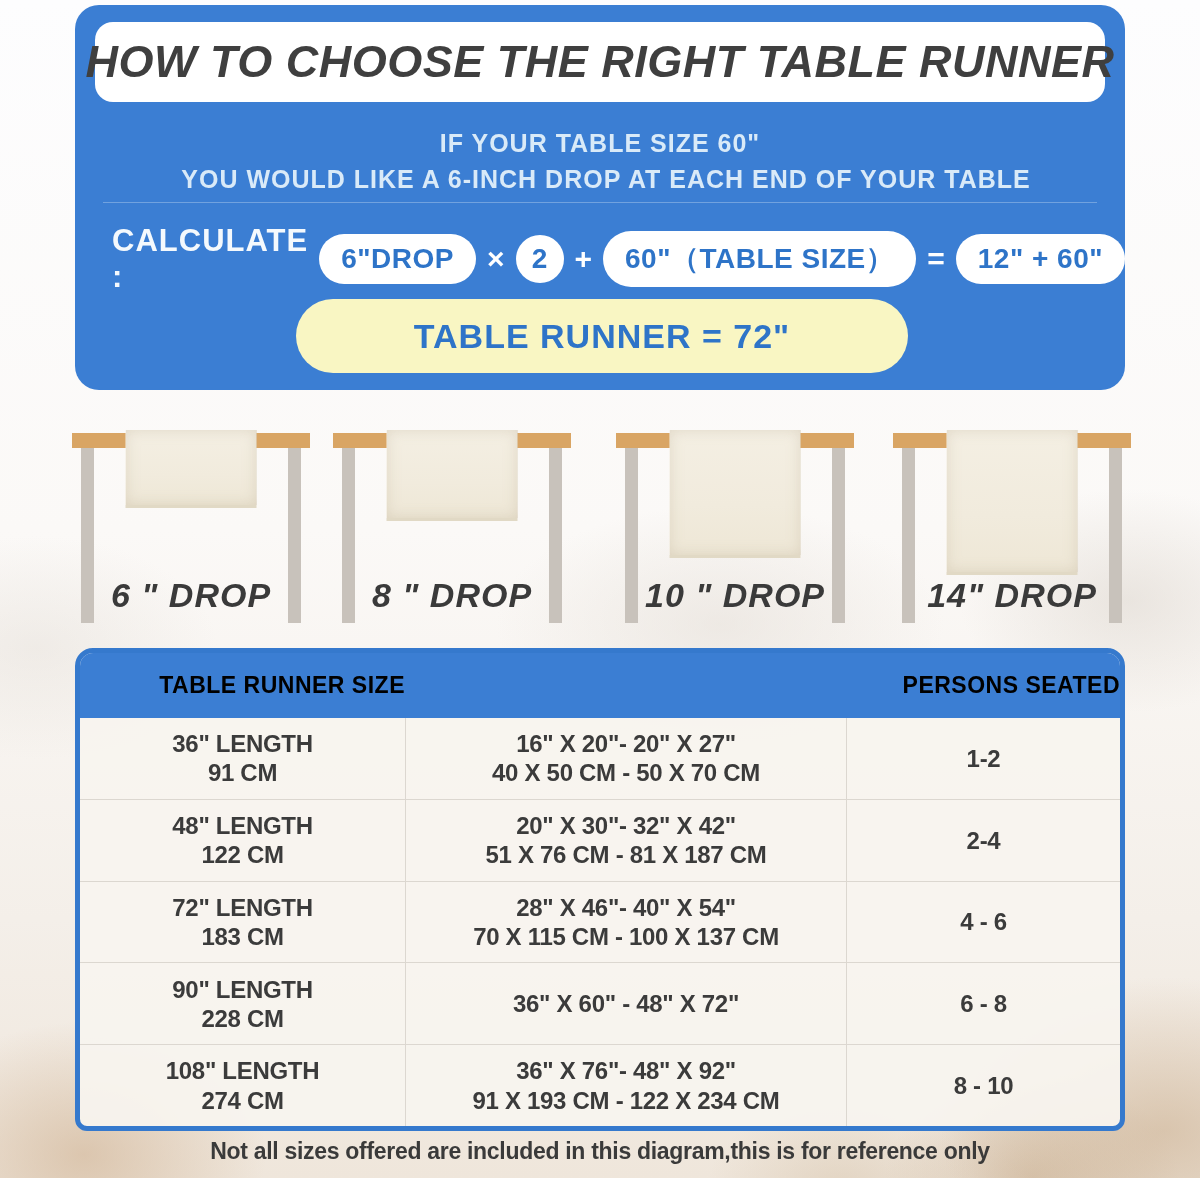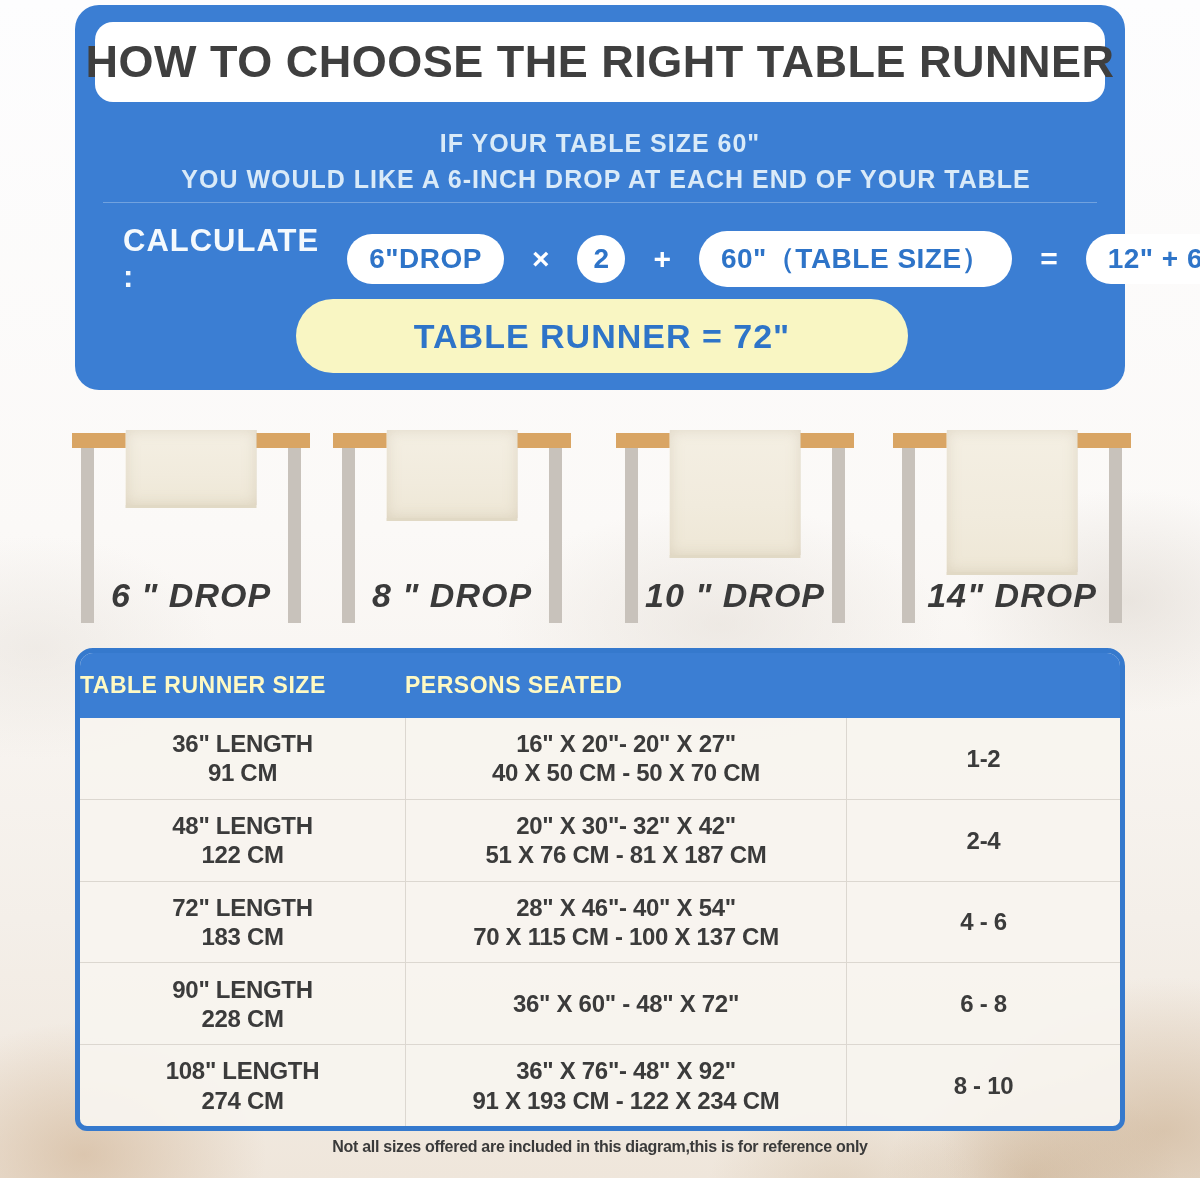--- a/index.html
+++ b/index.html
@@ -26,36 +26,36 @@
   .banner{
     position:absolute;left:75px;top:5px;width:1050px;height:385px;
     background:#3b7ed3;border-radius:24px;
   }
   .title-box{
     position:absolute;left:20px;right:20px;top:17px;height:80px;
     background:#ffffff;border-radius:18px;
     display:flex;align-items:center;justify-content:center;
   }
   .title{
-    font-size:45px;font-weight:bold;color:#3f3f3f;
+    font-size:45px;font-weight:bold;font-style:italic;color:#3f3f3f;
     letter-spacing:0.5px;white-space:nowrap;
   }
   .sub1,.sub2{
     position:absolute;left:0;right:0;text-align:center;
     color:#d9eaf8;font-size:25px;font-weight:bold;letter-spacing:1px;
   }
   .sub1{top:124px;}
   .sub2{top:160px;padding-left:12px;}
   .banner-divider{
     position:absolute;left:28px;right:28px;top:197px;height:1px;
     background:rgba(255,255,255,0.28);
   }
   .calc-row{
     position:absolute;left:0;right:0;top:227px;height:54px;
-    display:flex;align-items:center;justify-content:space-between;gap:28px;margin-left:48px;
+    display:flex;align-items:center;justify-content:flex-end;gap:11px;margin-left:48px;
   }
   .calc-label{color:#f4f9fd;font-size:31px;font-weight:bold;letter-spacing:1px;}
   .pill{
     background:#ffffff;color:#2e74c8;font-weight:bold;font-size:28px;
     padding:9px 22px;border-radius:28px;white-space:nowrap;letter-spacing:0.5px;
   }
   .circle{
     background:#ffffff;color:#2e74c8;font-weight:bold;font-size:28px;
     width:48px;height:48px;border-radius:50%;
     display:flex;align-items:center;justify-content:center;flex:0 0 auto;
@@ -92,36 +92,36 @@
   
   .size-table{
     position:absolute;left:75px;top:648px;width:1050px;height:483px;
     box-sizing:border-box;border:5px solid #3579cd;
     border-radius:18px 18px 12px 12px;
     background:rgba(248,244,239,0.93);
     overflow:hidden;display:flex;flex-direction:column;
   }
   .st-header{height:65px;flex:0 0 65px;background:#3b7ed3;display:flex;align-items:center;}
   .st-header .hc{
-    color:#fef9c3;font-size:23px;font-weight:bold;letter-spacing:0.5px;text-align:left;
+    color:#000000;font-size:23px;font-weight:bold;letter-spacing:0.5px;text-align:right;
   }
   .c1{width:325px;flex:0 0 325px;} .c2{width:440px;flex:0 0 440px;} .c3{flex:1;}
   .st-body{flex:1;display:flex;flex-direction:column;}
   .st-row{flex:1;display:flex;align-items:center;border-top:1px solid #dcd7d0;}
   .st-row:first-child{border-top:none;}
   .cell{
     display:flex;flex-direction:column;align-items:center;justify-content:center;
     align-self:stretch;text-align:center;
     color:#3b3b3b;font-size:24px;font-weight:bold;line-height:1.22;letter-spacing:-0.3px;
   }
   .cell.c1,.cell.c2{border-right:1px solid #dcd7d0;}
 
   .note{
     position:absolute;left:0;top:1138px;width:1200px;text-align:center;
-    color:#3a3a3a;font-size:16px;font-weight:bold;letter-spacing:-0.3px;
+    color:#3a3a3a;font-size:23px;font-weight:bold;letter-spacing:-0.3px;
   }
 </style>
 </head>
 <body>
 
 <div class="bg"></div>
 
 <div class="banner">
   <div class="title-box">
     <div class="title">HOW TO CHOOSE THE RIGHT TABLE RUNNER</div>

